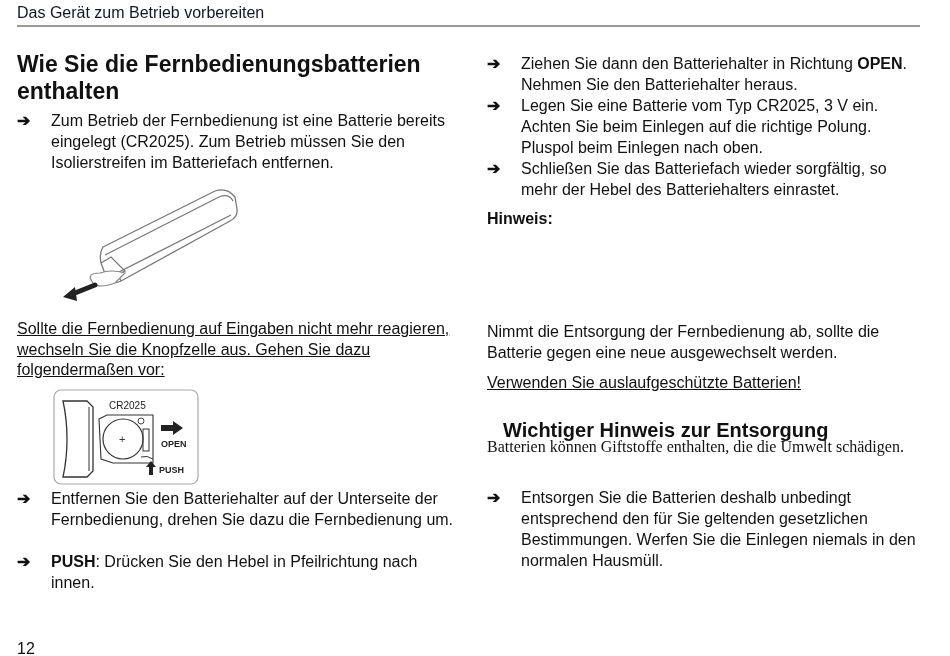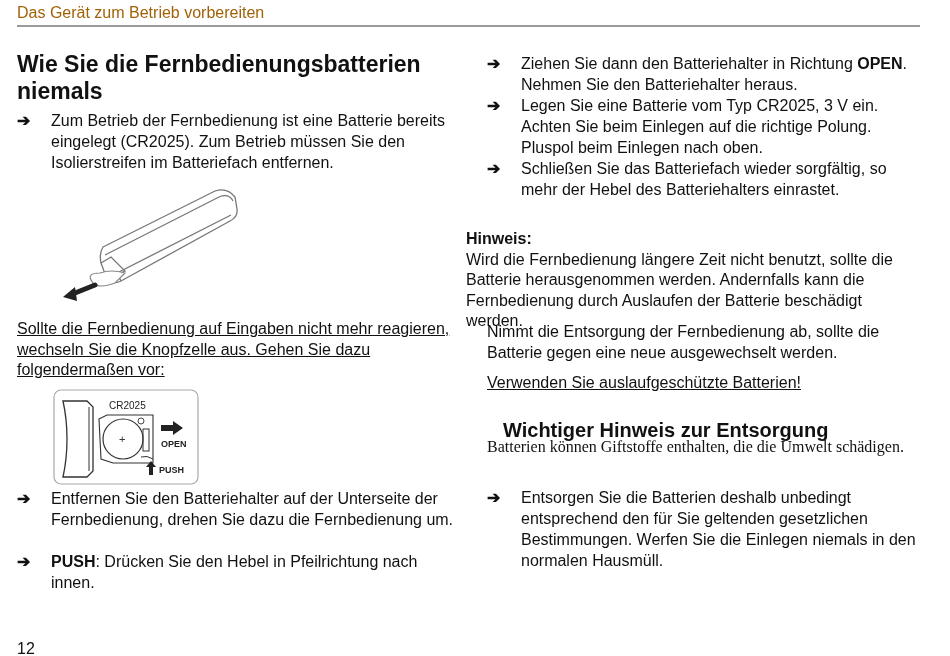--- a/index.html
+++ b/index.html
@@ -1,39 +1,39 @@
 <!DOCTYPE html>
 <html><head>
 <meta charset="utf-8">
 <style>
   html, body { margin:0; padding:0; background:#ffffff; }
   body { width:950px; height:656px; position:relative; overflow:hidden;
          font-family:"Liberation Sans", sans-serif; color:#111; }
   .header { position:absolute; left:17px; top:3px; width:903px; height:22px;
             border-bottom:2px solid #9a9a9a; }
-  .header span { font-size:16px; line-height:20px; color:#a16207; }
+  .header span { font-size:16px; line-height:20px; color:#0f172a; }
   h1 { position:absolute; left:17px; top:51px; margin:0; width:450px;
        font-size:23px; line-height:27px; font-weight:bold; }
   .bullet { position:absolute; display:flex; font-size:16px; line-height:21px; }
   .bullet .arrow { width:34px; flex:0 0 34px; font-size:16px; font-weight:bold; }
   .bullet .txt { flex:1; }
   .para { position:absolute; font-size:16px; line-height:20.5px; }
   b { font-weight:bold; }
   h2 { position:absolute; margin:16px; font-size:20px; line-height:24px; font-weight:bold; }
   .pnum { position:absolute; left:17px; top:640px; font-size:16px; line-height:18px; }
   .fig { position:absolute; }
 </style>
 </head>
 <body>
 
 <div class="header">
   <span>Das Gerät zum Betrieb  vorbereiten</span>
 </div>
 
-<h1>Wie Sie die Fernbedienungsbatterien niemals</h1>
+<h1>Wie Sie die Fernbedienungsbatterien enthalten</h1>
 
 <div class="bullet" style="left:17px; top:110px; width:440px;">
   <span class="arrow">➔</span>
   <span class="txt">Zum Betrieb der Fernbedienung ist eine Batterie bereits eingelegt (CR2025). Zum Betrieb müssen Sie den Isolierstreifen im Batteriefach entfernen.</span>
 </div>
 
 <svg class="fig" style="left:55px; top:185px;" width="190" height="120" viewBox="0 0 190 120">
   <g fill="none" stroke="#777" stroke-width="1.3">
     <path d="M48 62 L160 6 Q172 2 180 12 L182 24 Q183 32 175 36 L66 96 Q58 100 52 94 L46 78 Q44 68 48 62 Z"></path>
     <path d="M50 70 L164 12 Q174 8 178 16"></path>
@@ -82,23 +82,22 @@
 <div class="bullet" style="left:487px; top:95px; width:430px;">
   <span class="arrow">➔</span>
   <span class="txt">Legen Sie eine Batterie vom Typ CR2025, 3 V ein. Achten Sie beim Einlegen auf die richtige Polung. Pluspol beim Einlegen nach oben.</span>
 </div>
 
 <div class="bullet" style="left:487px; top:158px; width:430px;">
   <span class="arrow">➔</span>
   <span class="txt">Schließen Sie das Batteriefach wieder sorgfältig, so mehr der Hebel des Batteriehalters einrastet.</span>
 </div>
 
-<div class="para" style="left:466px; top:209px; width:430px;margin-top:20px;">
+<div class="para" style="left:487px; top:209px; width:430px;">
   <div style="font-weight:bold;">Hinweis:</div>
-  <div>Wird die Fernbedienung längere Zeit nicht benutzt, sollte die Batterie herausgenommen werden. Andernfalls kann die Fernbedienung durch Auslaufen der Batterie beschädigt werden.</div>
 </div>
 
 <div class="para" style="left:487px; top:322px; width:430px;">Nimmt die Entsorgung der Fernbedienung ab, sollte die Batterie gegen eine neue ausgewechselt werden.</div>
 
 <div class="para" style="left:487px; top:373px; width:430px;text-decoration:underline;">Verwenden Sie auslaufgeschützte Batterien!</div>
 
 <h2 style="left:487px; top:402px; width:430px;">Wichtiger Hinweis zur Entsorgung</h2>
 
 <div class="para" style="left:487px; top:437px; width:430px;font-family:Liberation Serif, serif;">Batterien können Giftstoffe enthalten, die die Umwelt schädigen.</div>
 

